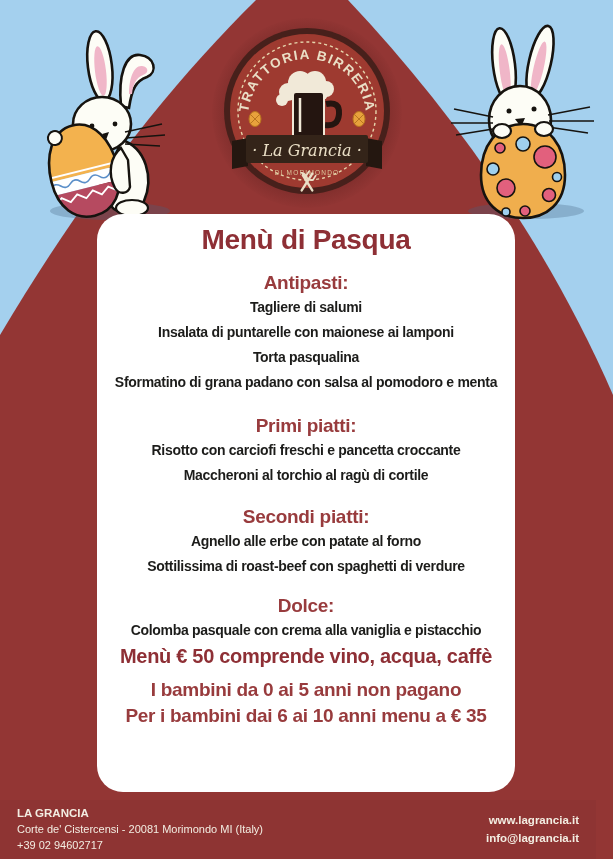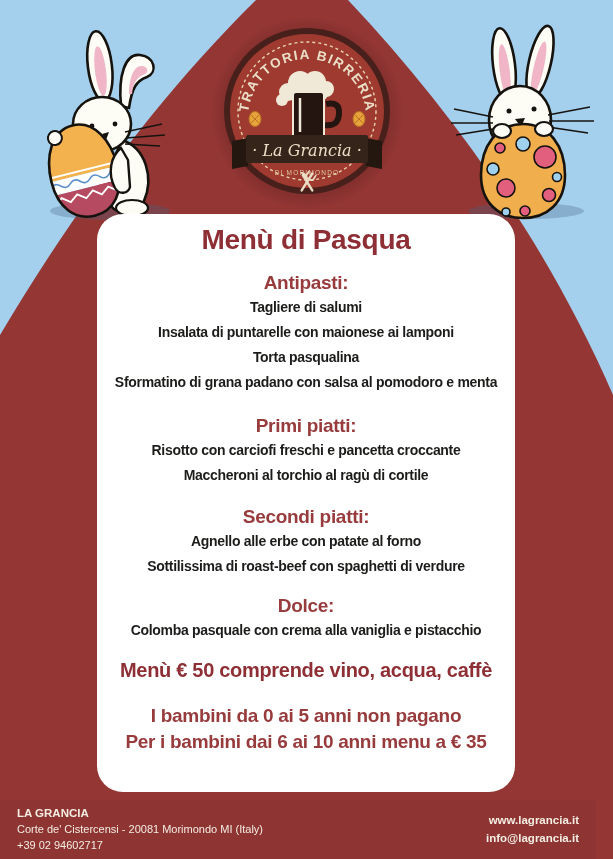--- a/index.html
+++ b/index.html
@@ -31,23 +31,23 @@
   .section.primi{margin-top:19px;}
   .section.secondi{margin-top:17px;}
   .section.dolce{}
   .section-heading{
     font-size:19px;font-weight:bold;color:#983b3d;line-height:24px;
   }
   .menu-item{
     font-size:14px;font-weight:bold;color:#1c1c1a;line-height:25px;
   }
   .price-note{
-    margin-top:14px;font-size:20px;font-weight:bold;color:#8e2f35;line-height:26px;
-  }
-  .kids-note{margin-top:20px;}
+    font-size:20px;font-weight:bold;color:#8e2f35;line-height:26px;
+  }
+  .kids-note{margin-top:8px;}
   .kids-line{
     font-size:19px;font-weight:bold;color:#983b3d;line-height:26px;
   }
 
   .footer{
     position:absolute;left:0;top:800px;width:596px;height:59px;
     background:#8e3433;color:#f3ede2;box-sizing:border-box;
     display:flex;justify-content:space-between;align-items:center;
     padding:0 17px;
   }

